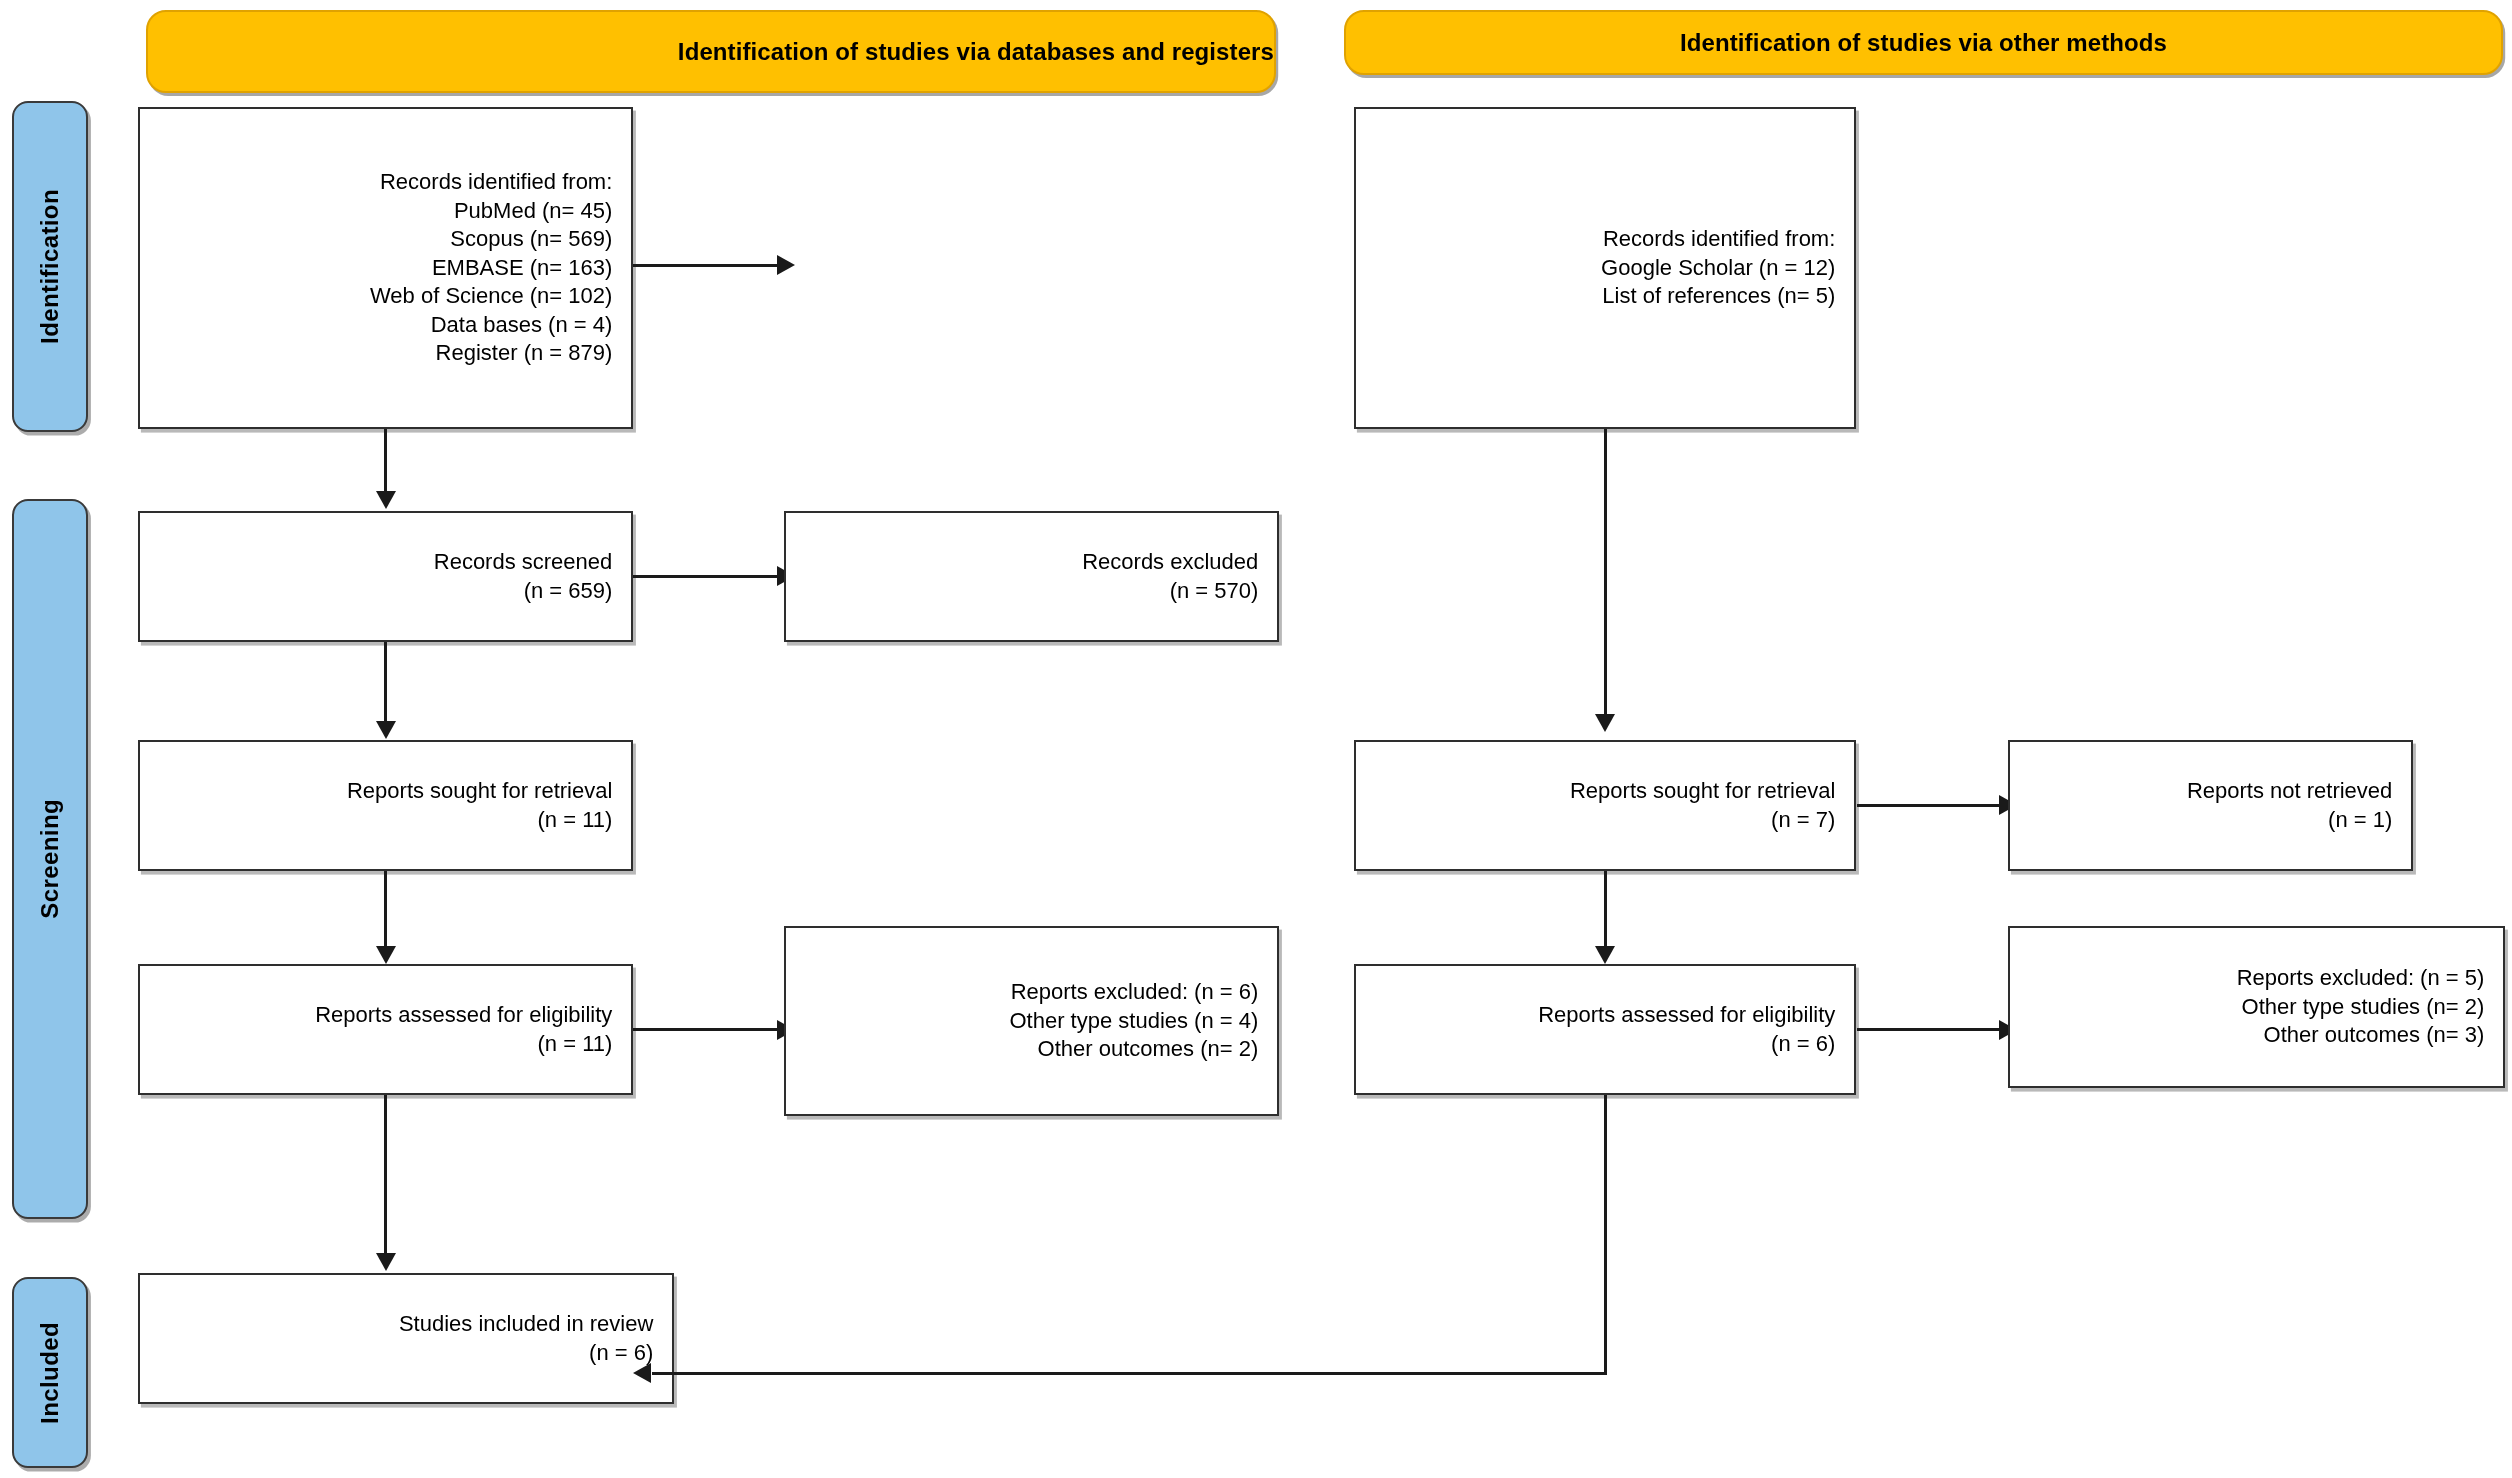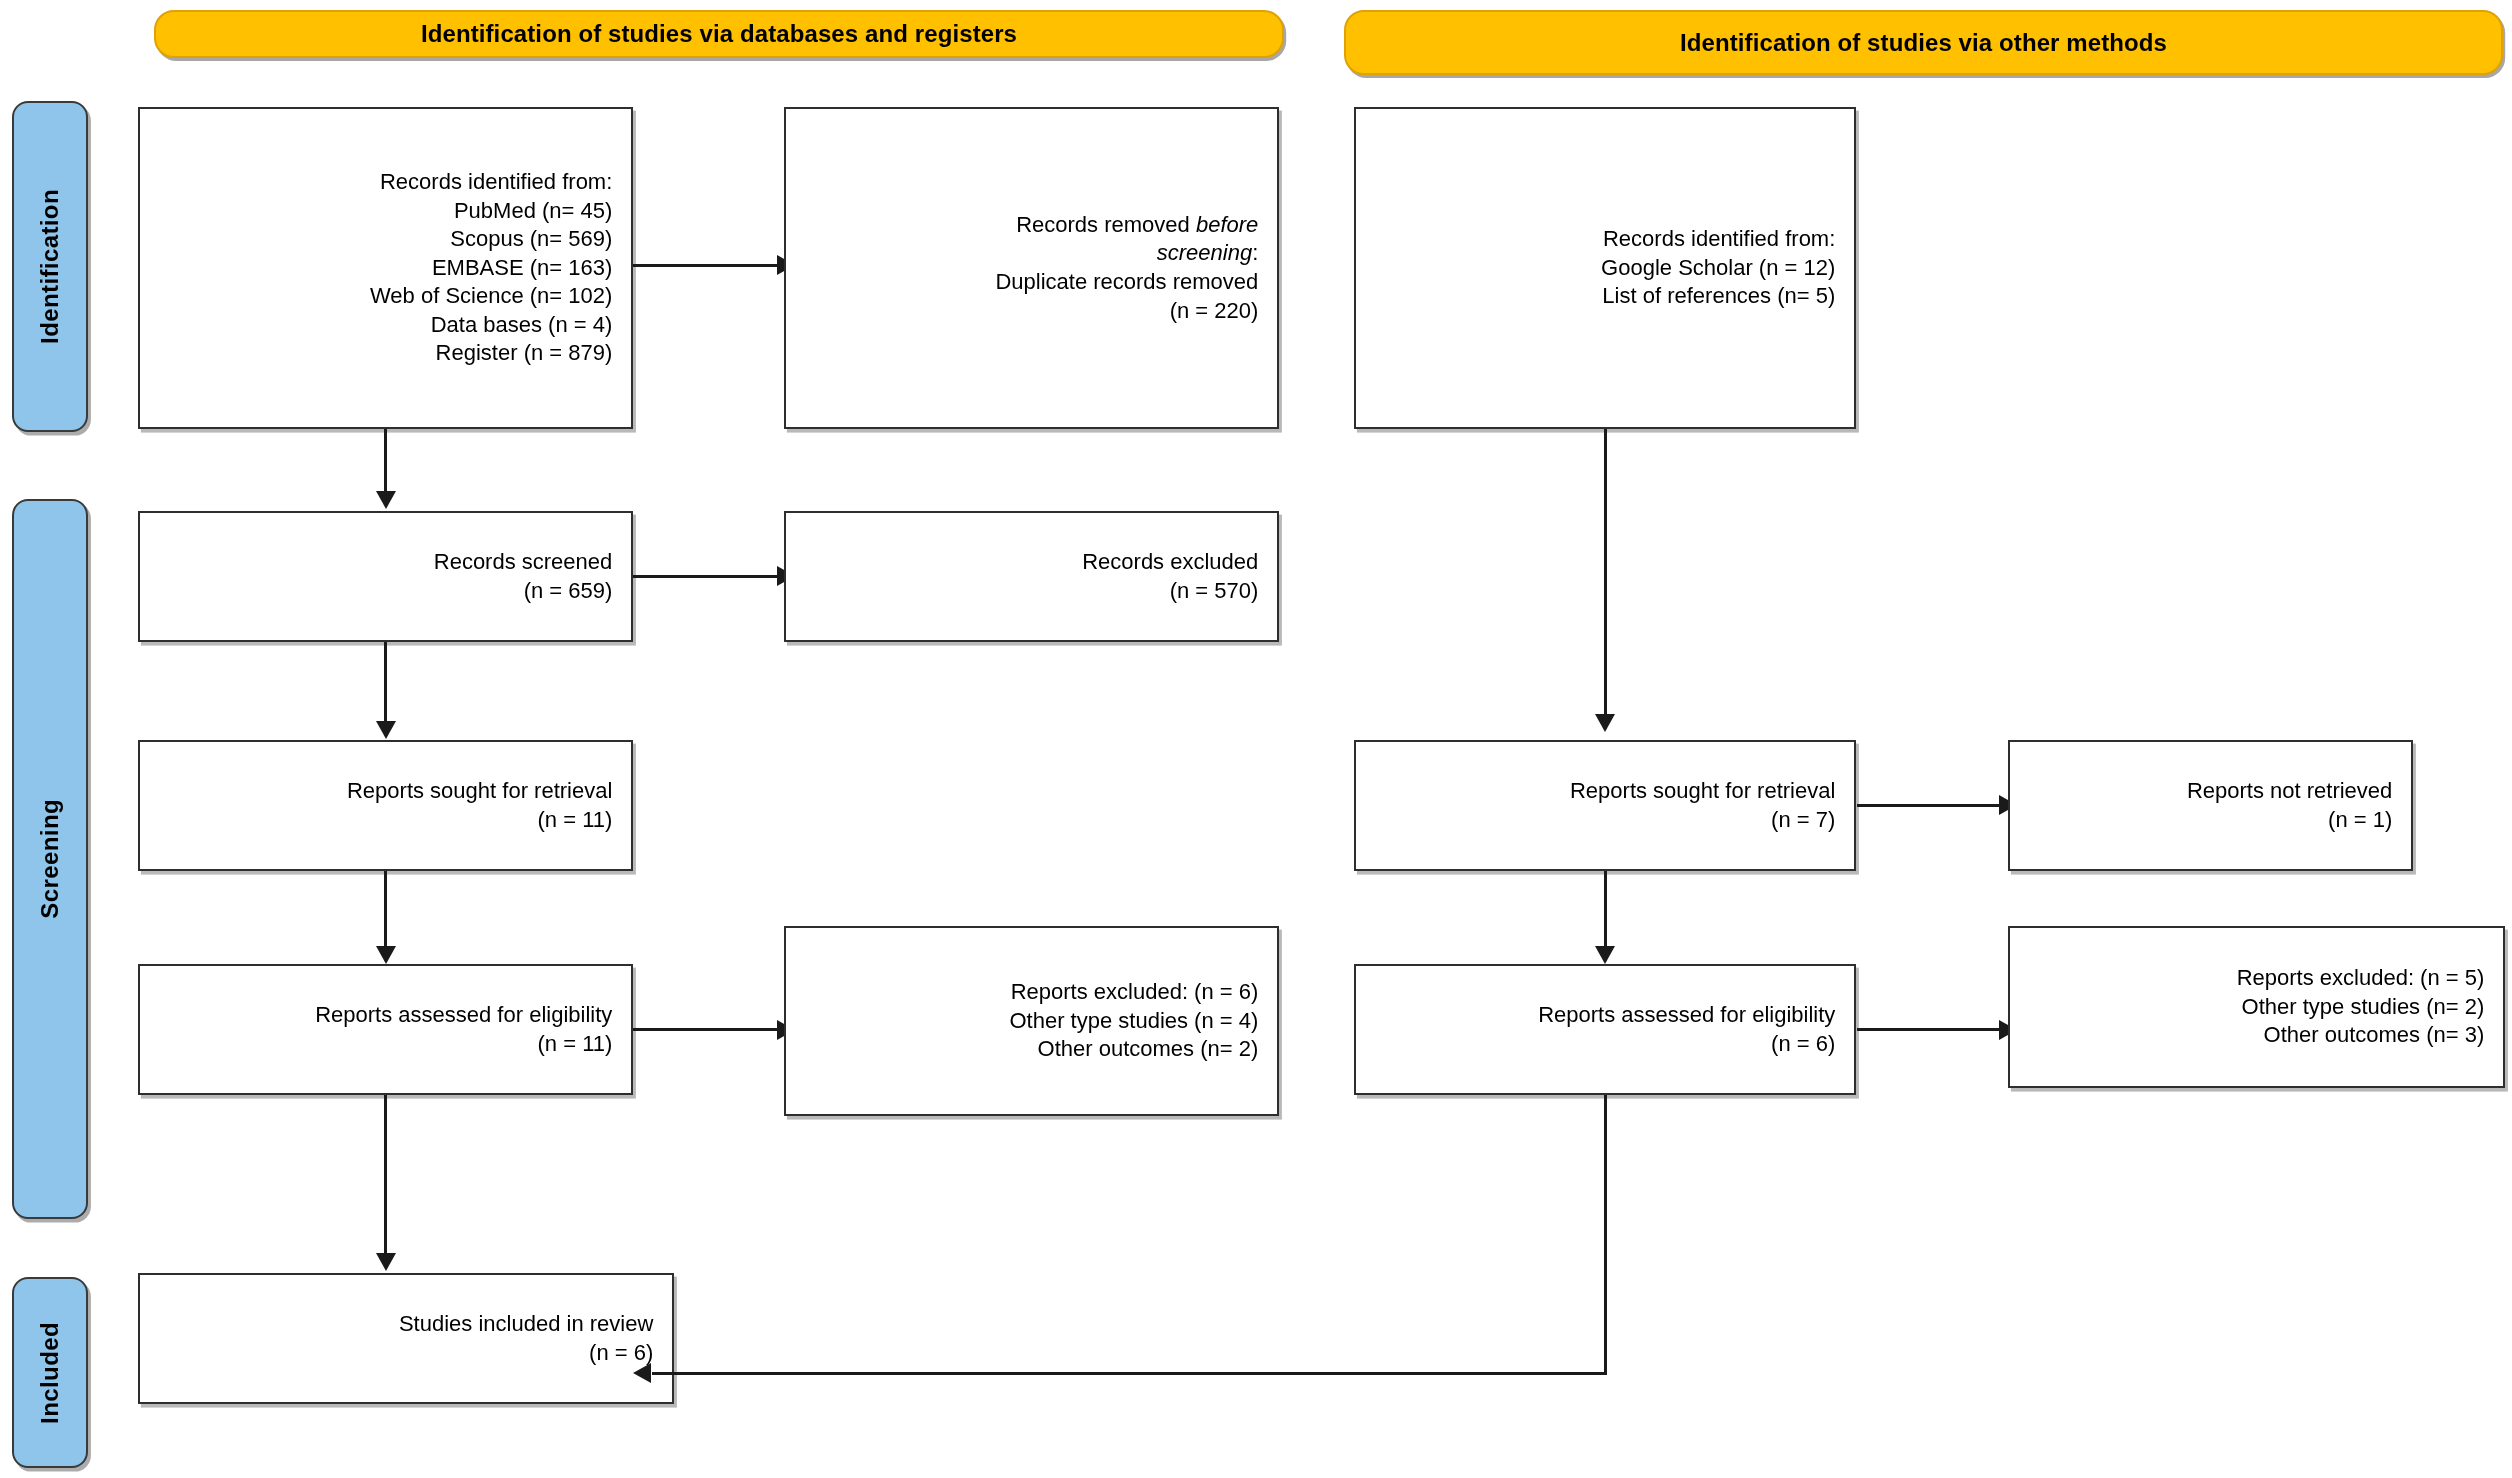--- a/index.html
+++ b/index.html
@@ -98,21 +98,21 @@
     border-top:10px solid transparent;
     border-bottom:10px solid transparent;
     border-right:18.7px solid #1a1a1a;
   }
 </style>
 </head>
 <body>
 
 <div id="canvas">
 
-  <div class="stage-header" style="left:154px; top:10px; width:1130px; height:48px;">
+  <div class="stage-header" style="left:146px; top:10px; width:1130px; height:83px;justify-content:flex-end;">
     <span>Identification of studies via databases and registers</span>
   </div>
 
   <div class="stage-header" style="left:1344px; top:10px; width:1159px; height:65px;">
     <span>Identification of studies via other methods</span>
   </div>
 
   <div class="phase-label" style="left:11.5px; top:101px; width:76px; height:331px;">
     <span>Identification</span>
   </div>
@@ -133,28 +133,20 @@
       <span class="indent">EMBASE (n= 163)</span>
       <span class="indent">Web of Science (n= 102)</span>
       <span class="indent">Data bases (n = 4)</span>
       <span class="indent">Register (n = 879)</span>
     </div>
   </div>
 
   <div class="hline" style="left:633px; top:264px; width:144px;"></div>
   <div class="arrow-right" style="left:777px; top:255px;"></div>
 
-  <div class="pbox left" style="left:784px; top:107px; width:495px; height:322px;">
-    <div class="inner">
-      <div><span>Records removed </span><span class="ital">before</span></div>
-      <div><span class="ital">screening</span><span>:</span></div>
-      <span class="indent">Duplicate records removed</span>
-      <span>(n = 220)</span>
-    </div>
-  </div>
 
   <div class="pbox left" style="left:1354px; top:107px; width:502px; height:322px;">
     <div class="inner">
       <div>Records identified from:</div>
       <span class="indent">Google Scholar (n = 12)</span>
       <span class="indent">List of references (n= 5)</span>
     </div>
   </div>
 
   <div class="vline" style="left:384px; top:429px; width:2.9px; height:66px;"></div>

